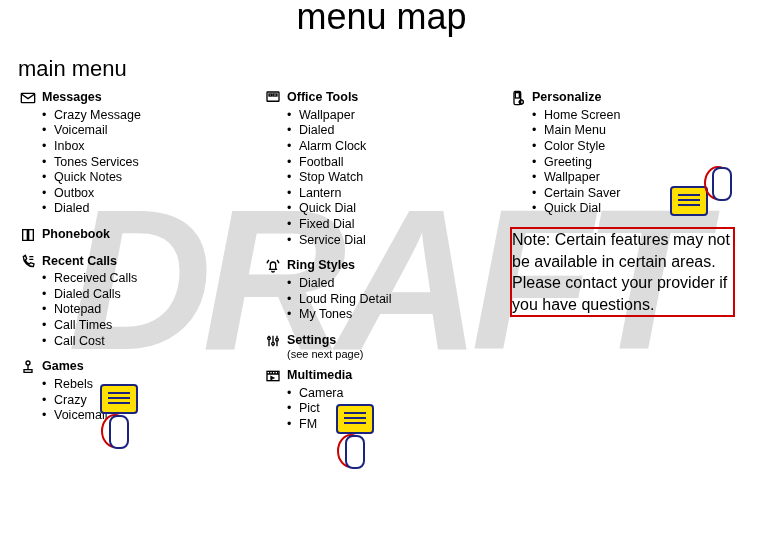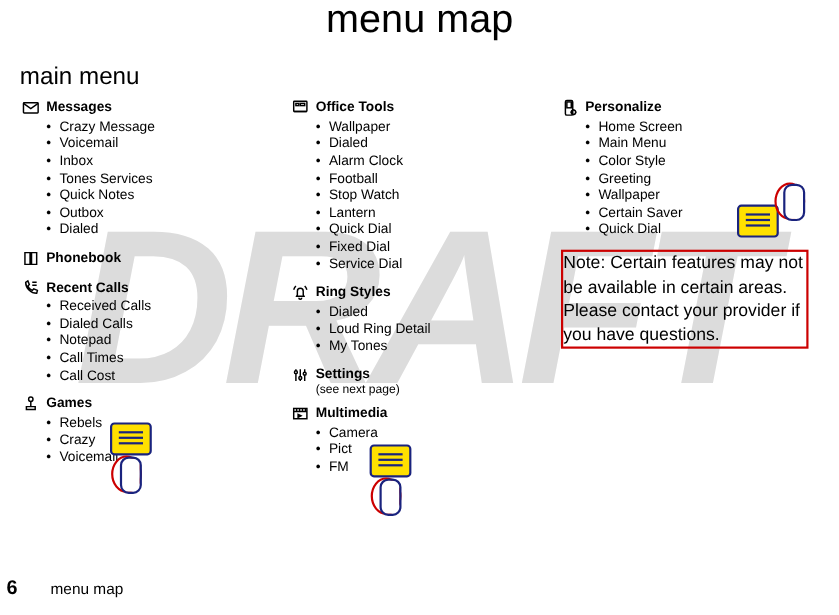--- a/index.html
+++ b/index.html
@@ -240,18 +240,14 @@
       </div>
 </div>
 <div class="ann" style="left:670px;top:168px;display:flex;align-items:flex-start;gap:2px">
   <div class="note-bubble" style="margin-top:18px"></div>
   <div class="ann-clip-wrap">
         <div class="clip-ring"></div>
         <div class="clip"></div>
       </div>
 </div>
 
-<div class="footer">
-  <span class="pn">6</span>
-  <span>menu map</span>
-</div>
 
 </div>
 
 </body></html>

